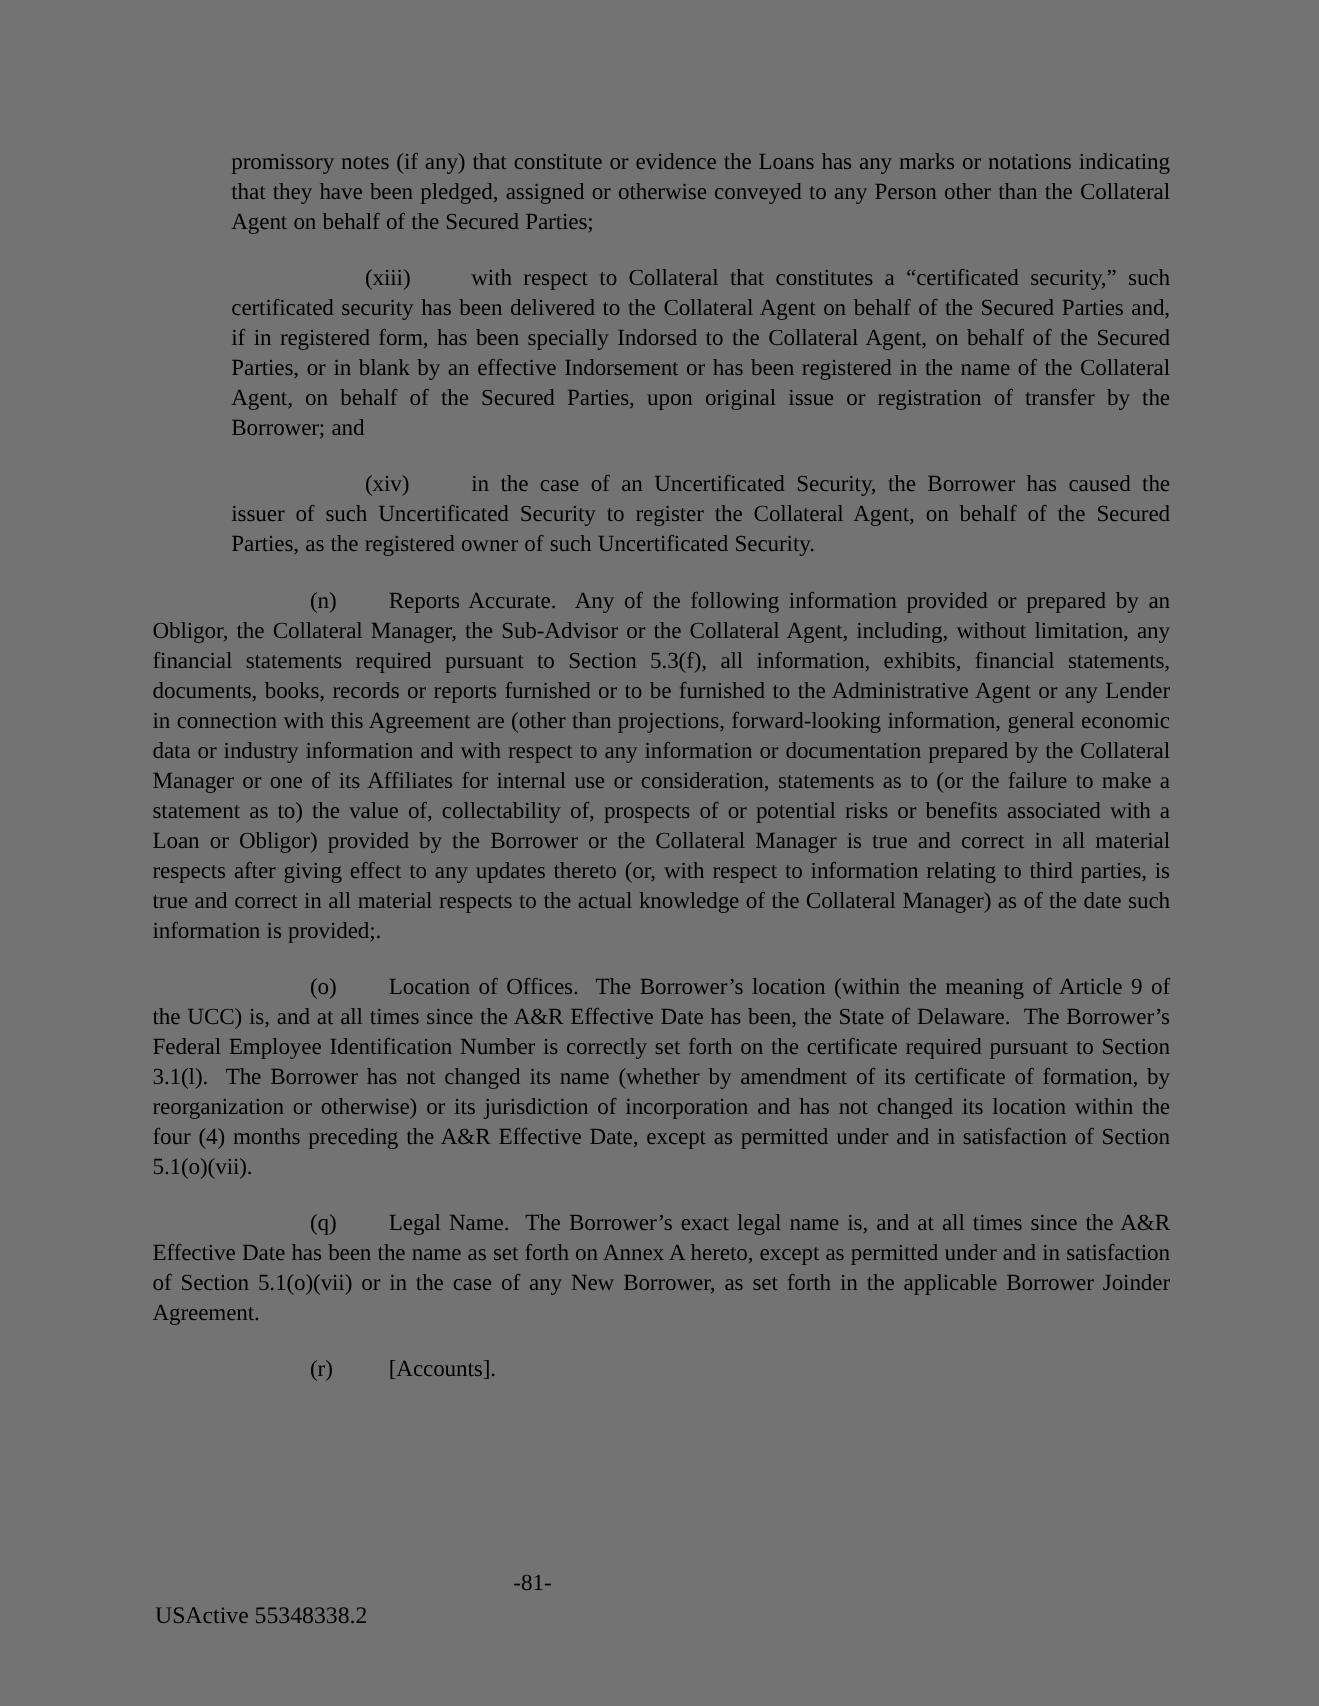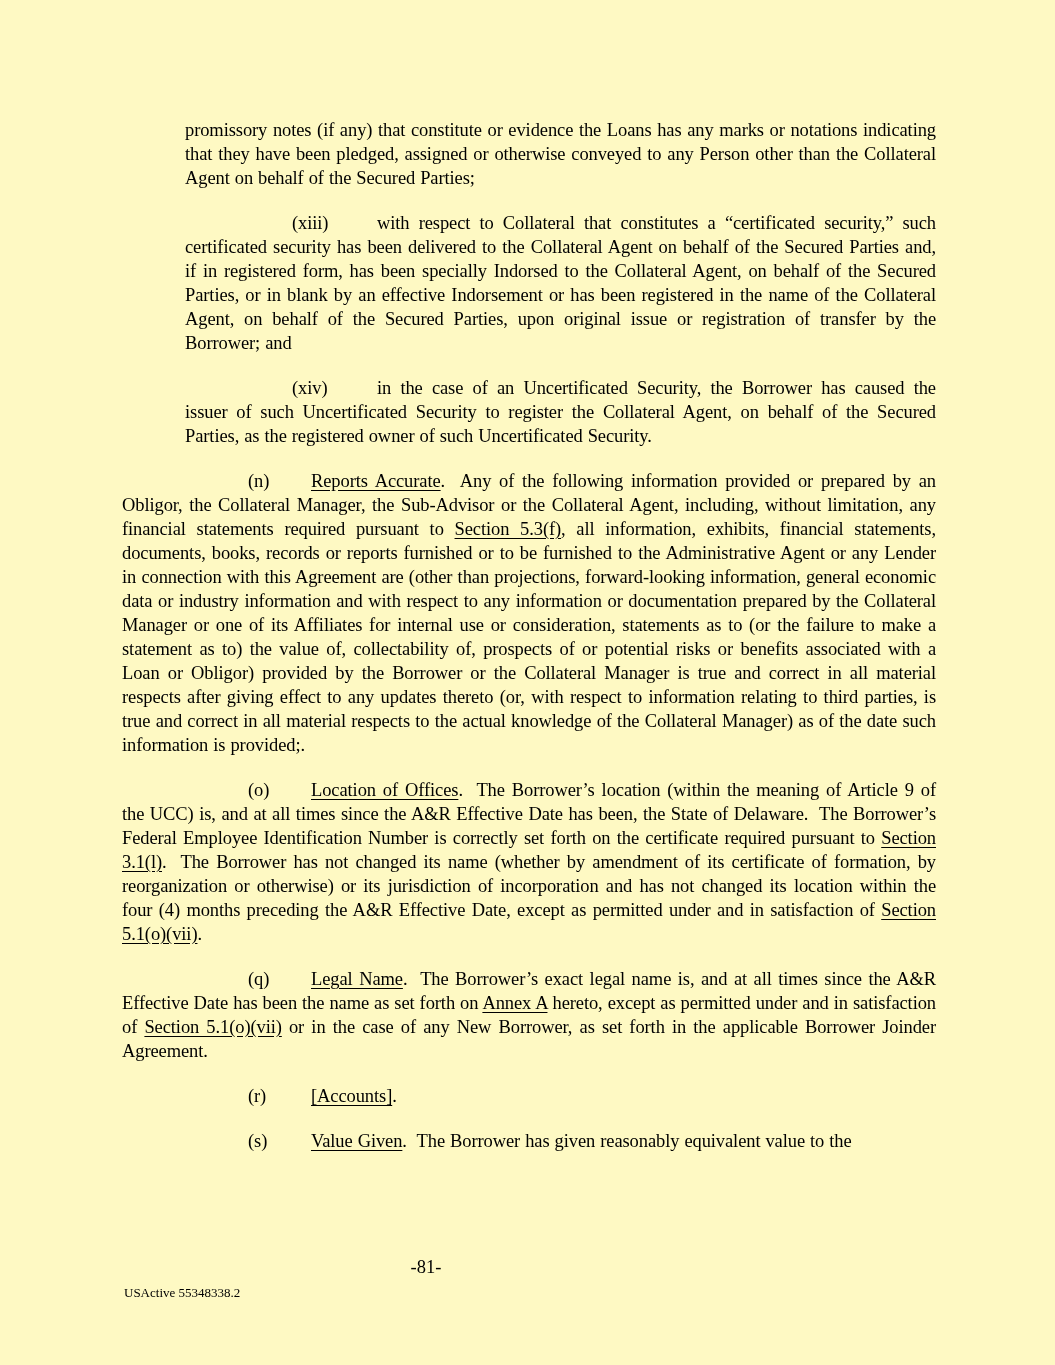--- a/index.html
+++ b/index.html
@@ -5,21 +5,21 @@
   html, body {
     margin: 0;
     padding: 0;
     background: #e8e8e8;
   }
   .page {
     position: relative;
     width: 1055px;
     height: 1365px;
     margin: 0 auto;
-    background: #fef9c3;
+    background: #737373;
     color: #000000;
     font-family: "Liberation Serif", "DejaVu Serif", serif;
     overflow: hidden;
   }
   .body-text {
     position: absolute;
     left: 122px;
     top: 118px;
     width: 814px;
   }
@@ -31,47 +31,46 @@
     margin: 0 0 21px 0;
     letter-spacing: -0.1px;
     word-spacing: 0.5px;
   }
   .para.sub { margin-left: 63px; }
   .para.sub.indent { text-indent: 107px; }
   .para.main.indent { text-indent: 126px; }
   .label { display: inline-block; text-indent: 0; }
   .label-sub { width: 85px; }
   .label-main { width: 63px; }
-  .u { text-decoration: underline; text-underline-offset: 3px; }
+  .u { text-underline-offset: 3px; }
   .pagenum {
     position: absolute;
     left: 0;
     width: 852px;
     top: 1255px;
     text-align: center;
     font-size: 18.5px;
     line-height: 24px;
   }
   .doc-footer {
     position: absolute;
     left: 124px;
     top: 1284px;
-    font-size: 13px;
+    font-size: 19px;
     line-height: 18px;
   }
 </style>
 </head>
 <body>
 
 <div class="page">
   <div class="body-text">
       <p class="para sub"><span class="">promissory notes (if any) that constitute or evidence the Loans has any marks or notations indicating that they have been pledged, assigned or otherwise conveyed to any Person other than the Collateral Agent on behalf of the Secured Parties;</span></p>
       <p class="para sub indent"><span class="label label-sub">(xiii)</span><span class="">with respect to Collateral that constitutes a “certificated security,” such certificated security has been delivered to the Collateral Agent on behalf of the Secured Parties and, if in registered form, has been specially Indorsed to the Collateral Agent, on behalf of the Secured Parties, or in blank by an effective Indorsement or has been registered in the name of the Collateral Agent, on behalf of the Secured Parties, upon original issue or registration of transfer by the Borrower; and</span></p>
       <p class="para sub indent"><span class="label label-sub">(xiv)</span><span class="">in the case of an Uncertificated Security, the Borrower has caused the issuer of such Uncertificated Security to register the Collateral Agent, on behalf of the Secured Parties, as the registered owner of such Uncertificated Security.</span></p>
       <p class="para main indent"><span class="label label-main">(n)</span><span class="u">Reports Accurate</span><span class="">.&nbsp; Any of the following information provided or prepared by an Obligor, the Collateral Manager, the Sub-Advisor or the Collateral Agent, including, without limitation, any financial statements required pursuant to </span><span class="u">Section 5.3(f)</span><span class="">, all information, exhibits, financial statements, documents, books, records or reports furnished or to be furnished to the Administrative Agent or any Lender in connection with this Agreement are (other than projections, forward-looking information, general economic data or industry information and with respect to any information or documentation prepared by the Collateral Manager or one of its Affiliates for internal use or consideration, statements as to (or the failure to make a statement as to) the value of, collectability of, prospects of or potential risks or benefits associated with a Loan or Obligor) provided by the Borrower or the Collateral Manager is true and correct in all material respects after giving effect to any updates thereto (or, with respect to information relating to third parties, is true and correct in all material respects to the actual knowledge of the Collateral Manager) as of the date such information is provided;.</span></p>
       <p class="para main indent"><span class="label label-main">(o)</span><span class="u">Location of Offices</span><span class="">.&nbsp; The Borrower’s location (within the meaning of Article 9 of the UCC) is, and at all times since the A&amp;R Effective Date has been, the State of Delaware.&nbsp; The Borrower’s Federal Employee Identification Number is correctly set forth on the certificate required pursuant to </span><span class="u">Section 3.1(l)</span><span class="">.&nbsp; The Borrower has not changed its name (whether by amendment of its certificate of formation, by reorganization or otherwise) or its jurisdiction of incorporation and has not changed its location within the four (4) months preceding the A&amp;R Effective Date, except as permitted under and in satisfaction of </span><span class="u">Section 5.1(o)(vii)</span><span class="">.</span></p>
       <p class="para main indent"><span class="label label-main">(q)</span><span class="u">Legal Name</span><span class="">.&nbsp; The Borrower’s exact legal name is, and at all times since the A&amp;R Effective Date has been the name as set forth on </span><span class="u">Annex A</span><span class=""> hereto, except as permitted under and in satisfaction of </span><span class="u">Section 5.1(o)(vii)</span><span class=""> or in the case of any New Borrower, as set forth in the applicable Borrower Joinder Agreement.</span></p>
       <p class="para main indent"><span class="label label-main">(r)</span><span class="u">[Accounts]</span><span class="">.</span></p>
-      <p class="para main indent"><span class="label label-main">(s)</span><span class="u">Value Given</span><span class="">.&nbsp; The Borrower has given reasonably equivalent value to the</span></p>
     </div>
   <div class="pagenum">-81-</div>
   <div class="doc-footer">USActive 55348338.2</div>
 </div>
 
 </body></html>

